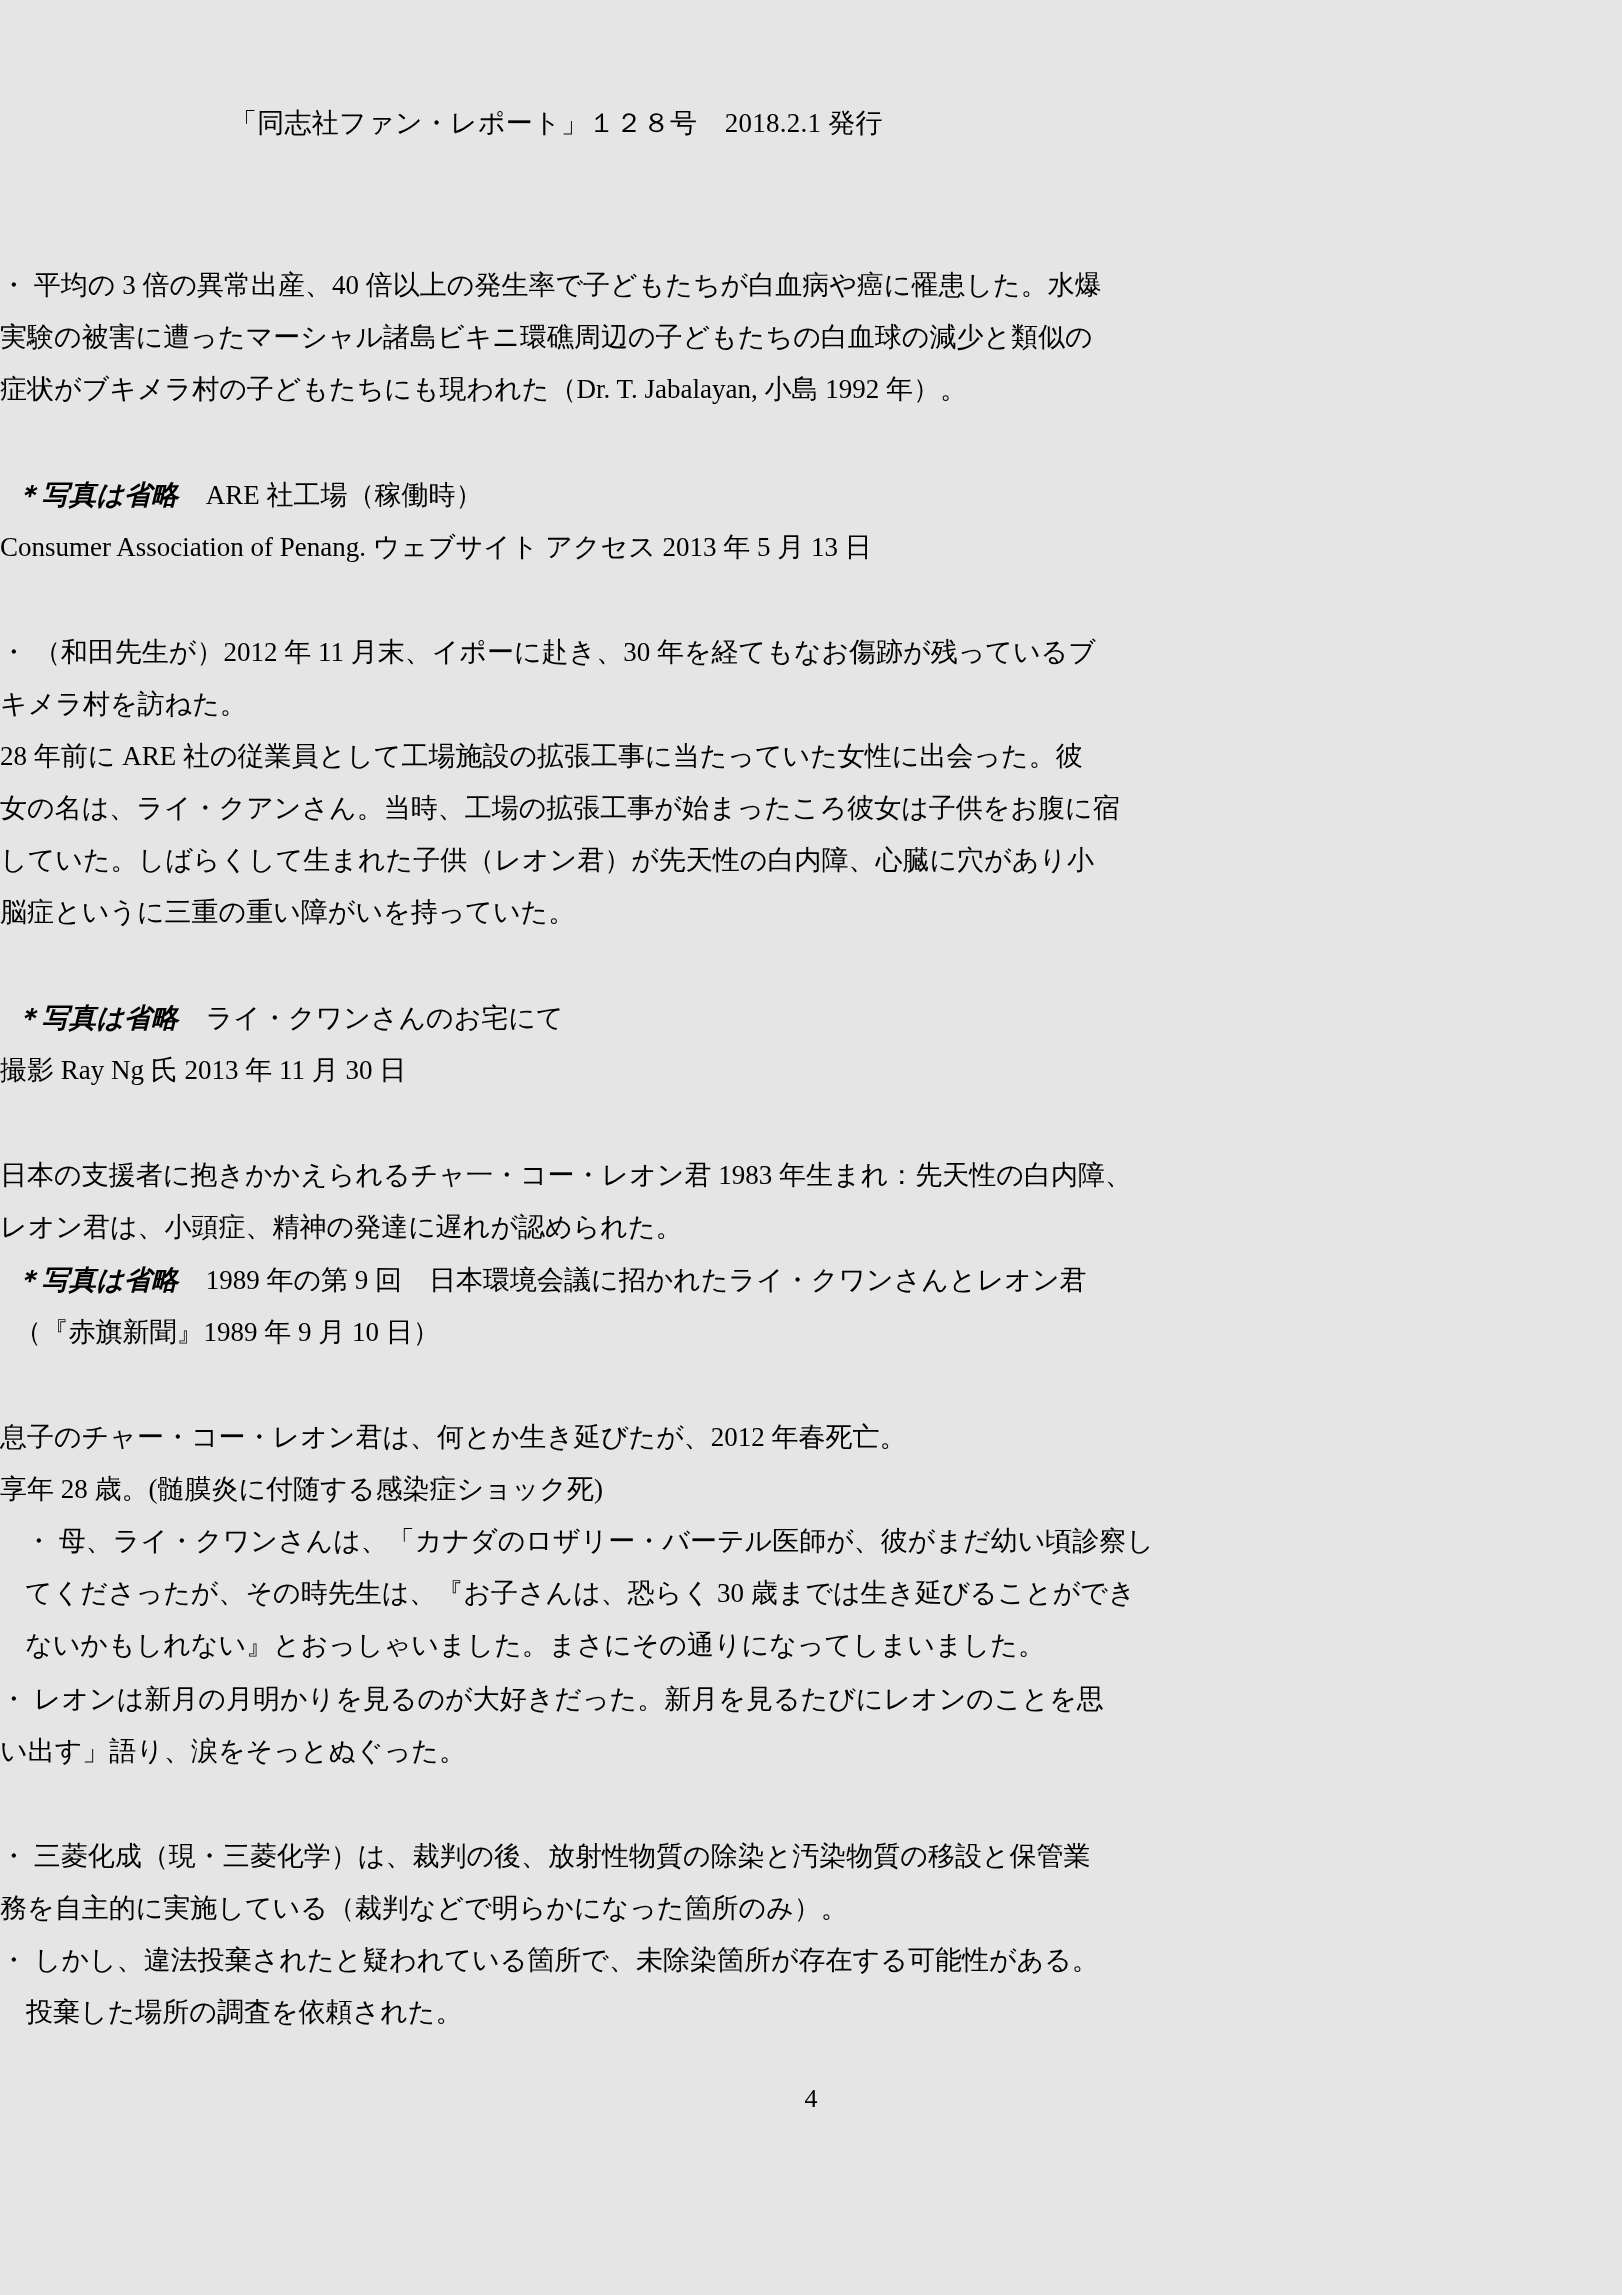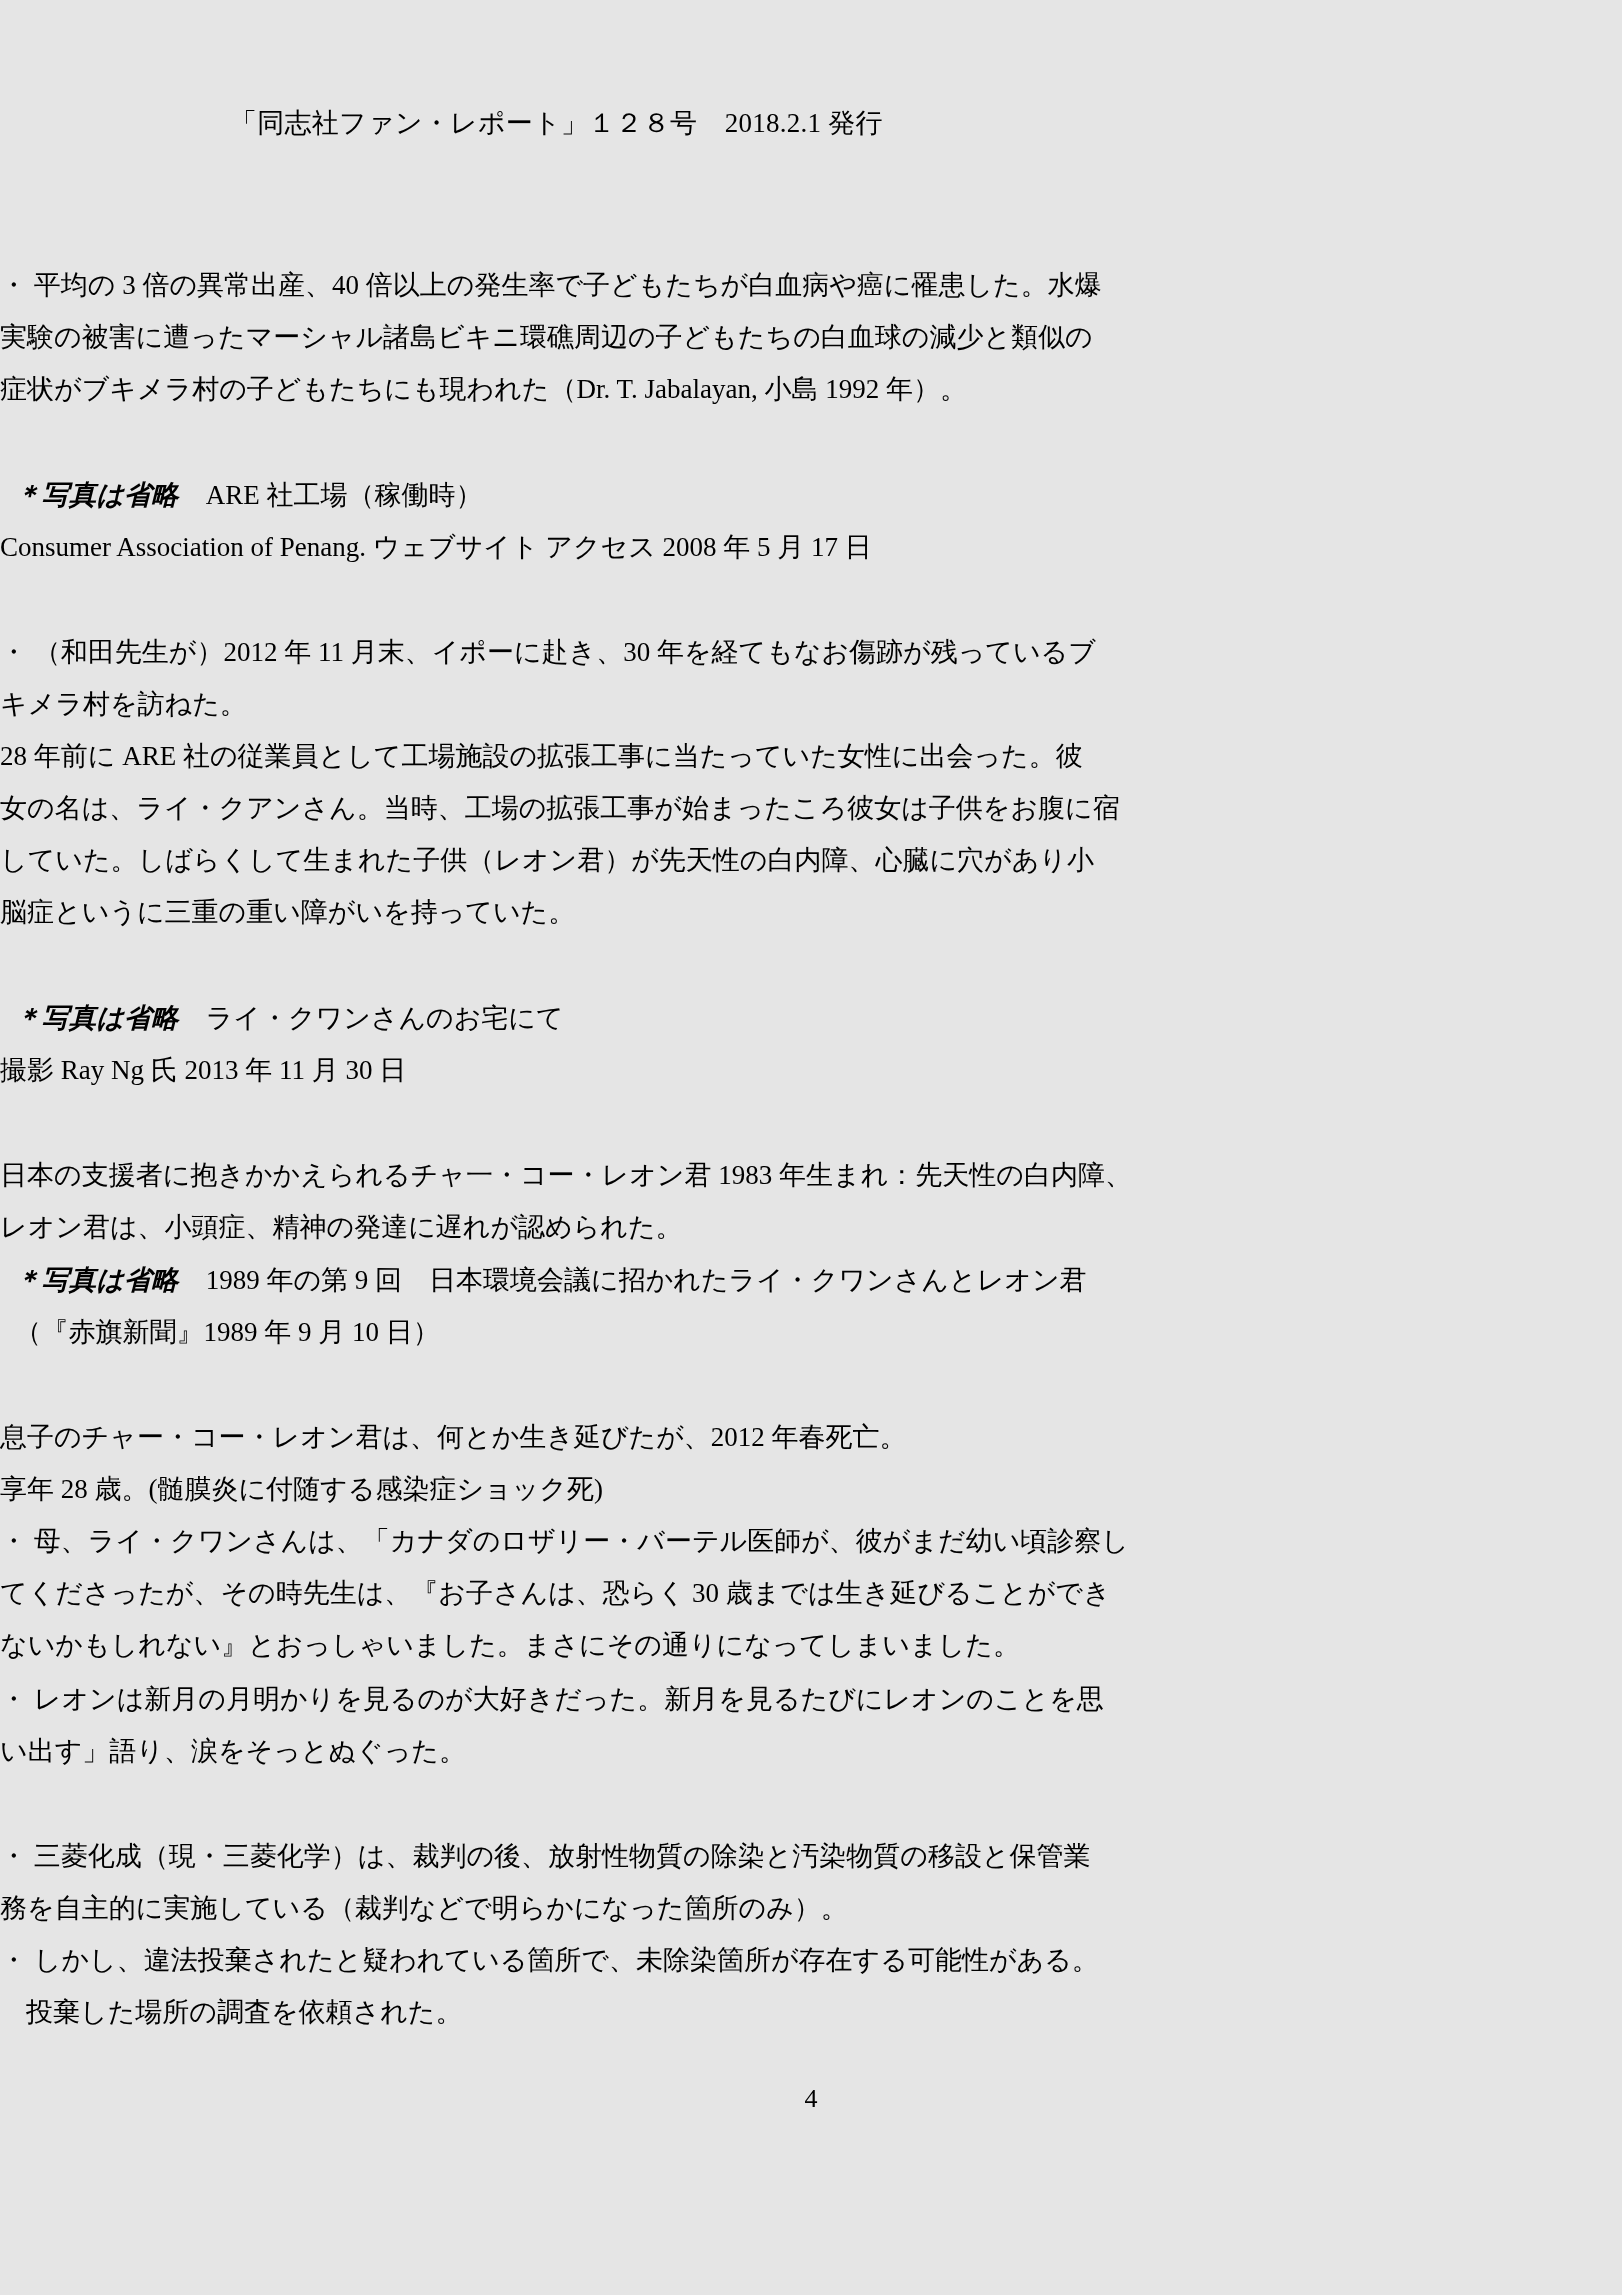--- a/index.html
+++ b/index.html
@@ -86,21 +86,21 @@
     <span class="line">・ 平均の 3 倍の異常出産、40 倍以上の発生率で子どもたちが白血病や癌に罹患した。水爆</span>
     <span class="line">実験の被害に遭ったマーシャル諸島ビキニ環礁周辺の子どもたちの白血球の減少と類似の</span>
     <span class="line">症状がブキメラ村の子どもたちにも現われた（Dr. T. Jabalayan, 小島 1992 年）。</span>
   </div>
 
   <div class="body-block indent-1" style="top:469px;">
     <span class="line"><span class="caption-mark">＊写真は省略</span>　<span>ARE 社工場（稼働時）</span></span>
   </div>
 
   <div class="body-block" style="top:521px;">
-    <span class="line">Consumer Association of Penang. ウェブサイト アクセス 2008 年 5 月 17 日</span>
+    <span class="line">Consumer Association of Penang. ウェブサイト アクセス 2013 年 5 月 13 日</span>
   </div>
 
   <div class="body-block" style="top:626px;">
     <span class="line">・ （和田先生が）2012 年 11 月末、イポーに赴き、30 年を経てもなお傷跡が残っているブ</span>
     <span class="line">キメラ村を訪ねた。</span>
   </div>
 
   <div class="body-block" style="top:730px;">
     <span class="line">28 年前に ARE 社の従業員として工場施設の拡張工事に当たっていた女性に出会った。彼</span>
     <span class="line">女の名は、ライ・クアンさん。当時、工場の拡張工事が始まったころ彼女は子供をお腹に宿</span>
@@ -124,21 +124,21 @@
   <div class="body-block indent-1" style="top:1254px;">
     <span class="line"><span class="caption-mark">＊写真は省略</span>　<span>1989 年の第 9 回　日本環境会議に招かれたライ・クワンさんとレオン君</span></span>
     <span class="line">（『赤旗新聞』1989 年 9 月 10 日）</span>
   </div>
 
   <div class="body-block" style="top:1411px;">
     <span class="line">息子のチャー・コー・レオン君は、何とか生き延びたが、2012 年春死亡。</span>
     <span class="line">享年 28 歳。(髄膜炎に付随する感染症ショック死)</span>
   </div>
 
-  <div class="body-block" style="top:1515px;">
+  <div class="body-block" style="top:1515px;padding-left:25px;">
     <span class="line">・ 母、ライ・クワンさんは、「カナダのロザリー・バーテル医師が、彼がまだ幼い頃診察し</span>
     <span class="line">てくださったが、その時先生は、『お子さんは、恐らく 30 歳までは生き延びることができ</span>
     <span class="line">ないかもしれない』とおっしゃいました。まさにその通りになってしまいました。</span>
   </div>
 
   <div class="body-block" style="top:1673px;">
     <span class="line">・ レオンは新月の月明かりを見るのが大好きだった。新月を見るたびにレオンのことを思</span>
     <span class="line">い出す」語り、涙をそっとぬぐった。</span>
   </div>
 

